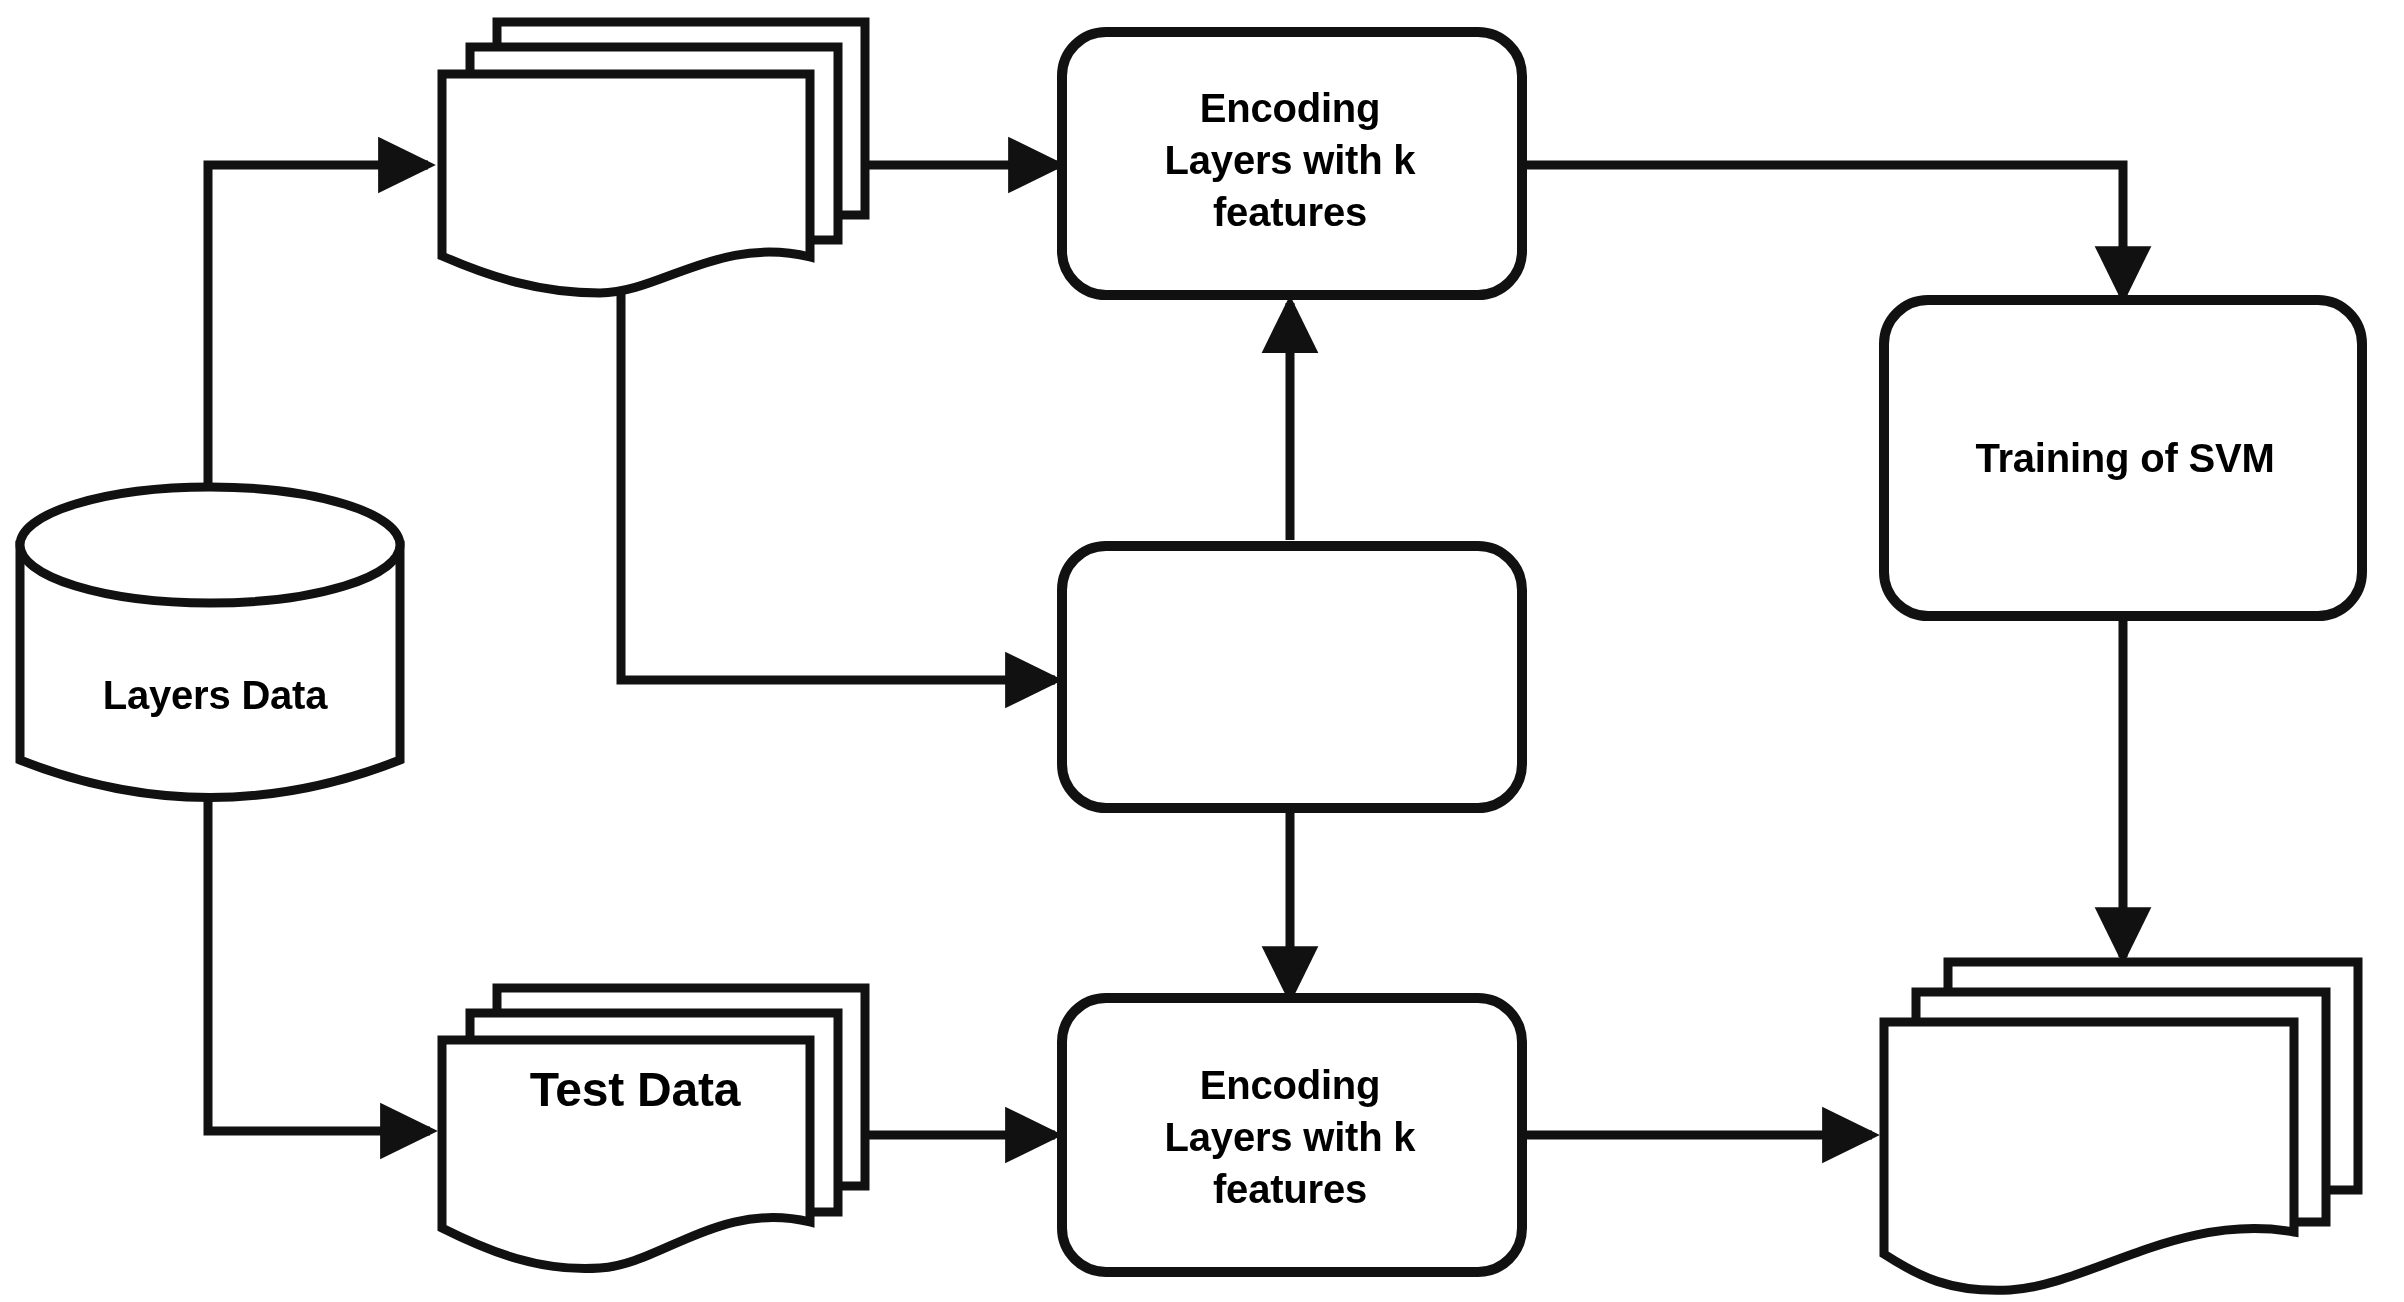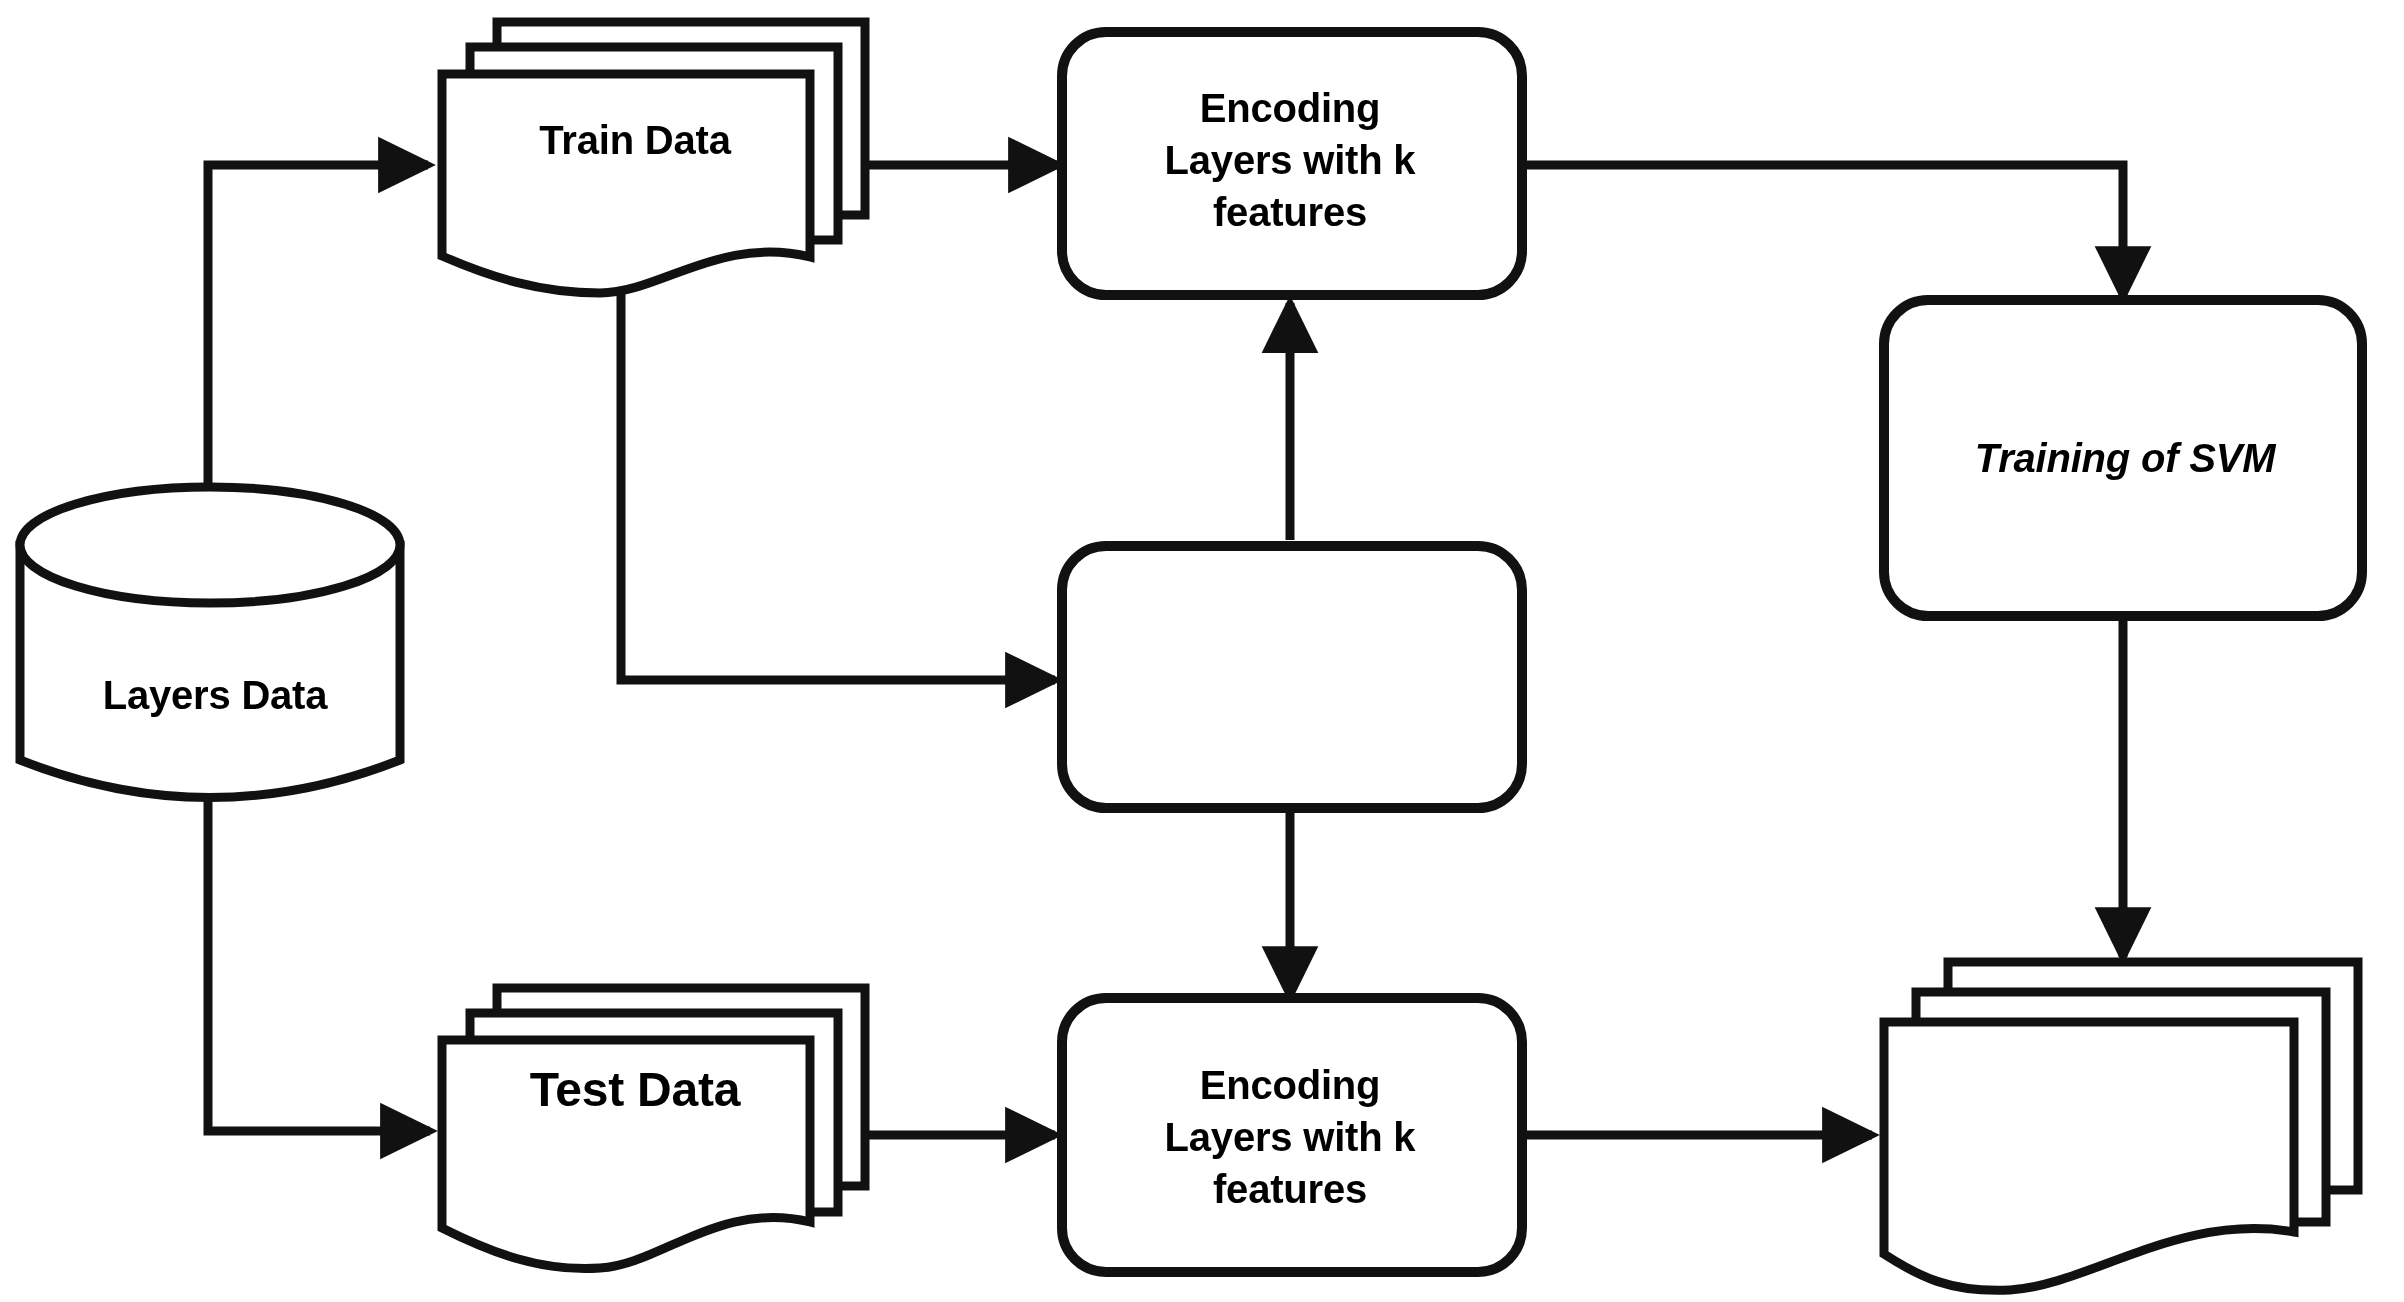--- a/index.html
+++ b/index.html
@@ -34,21 +34,21 @@
     font-weight: bold;
     color: #000000;
     line-height: 1.30;
     pointer-events: none;
     white-space: pre-line;
     letter-spacing: -0.2px;
   }
   .lbl-encoding-top   { left: 1070px; top: 30px;   width: 440px; height: 260px; font-size: 40px; }
   .lbl-encoding-bot   { left: 1070px; top: 1002px; width: 440px; height: 270px; font-size: 40px; }
   .lbl-autoencoder    { left: 1070px; top: 545px;  width: 440px; height: 262px; font-size: 40px; }
-  .lbl-svm            { left: 1890px; top: 305px;  width: 470px; height: 305px; font-size: 40px; font-style: italic; }
+  .lbl-svm            { left: 1890px; top: 305px;  width: 470px; height: 305px; font-size: 40px; }
   .lbl-train-data     { left: 450px;  top: 50px;   width: 370px; height: 180px; font-size: 40px; }
   .lbl-test-data      { left: 450px;  top: 1000px; width: 370px; height: 180px; font-size: 48px; }
   .lbl-testing-k      { left: 1900px; top: 1000px; width: 400px; height: 200px; font-size: 40px; }
   .lbl-problem-data   { left: 30px;   top: 650px;  width: 370px; height: 90px;  font-size: 40px; }
 </style>
 </head>
 <body>
 
 <div id="canvas">
 
@@ -115,21 +115,20 @@
 
     <rect x="1062" y="546" rx="44" ry="44" width="460" height="262" fill="#ffffff" stroke="#111111" stroke-width="10"></rect>
 
     <rect x="1062" y="998" rx="44" ry="44" width="460" height="274" fill="#ffffff" stroke="#111111" stroke-width="10"></rect>
 
     <rect x="1884" y="300" rx="44" ry="44" width="478" height="316" fill="#ffffff" stroke="#111111" stroke-width="10"></rect>
   </svg>
 
   <div class="node-label lbl-problem-data">Layers Data</div>
 
-  <div class="node-label lbl-train-data">Train Data</div>
 
   <div class="node-label lbl-test-data">Test Data</div>
 
   <div class="node-label lbl-encoding-top">Encoding
 Layers with k
 features</div>
 
   <div class="node-label lbl-encoding-bot">Encoding
 Layers with k
 features</div>

